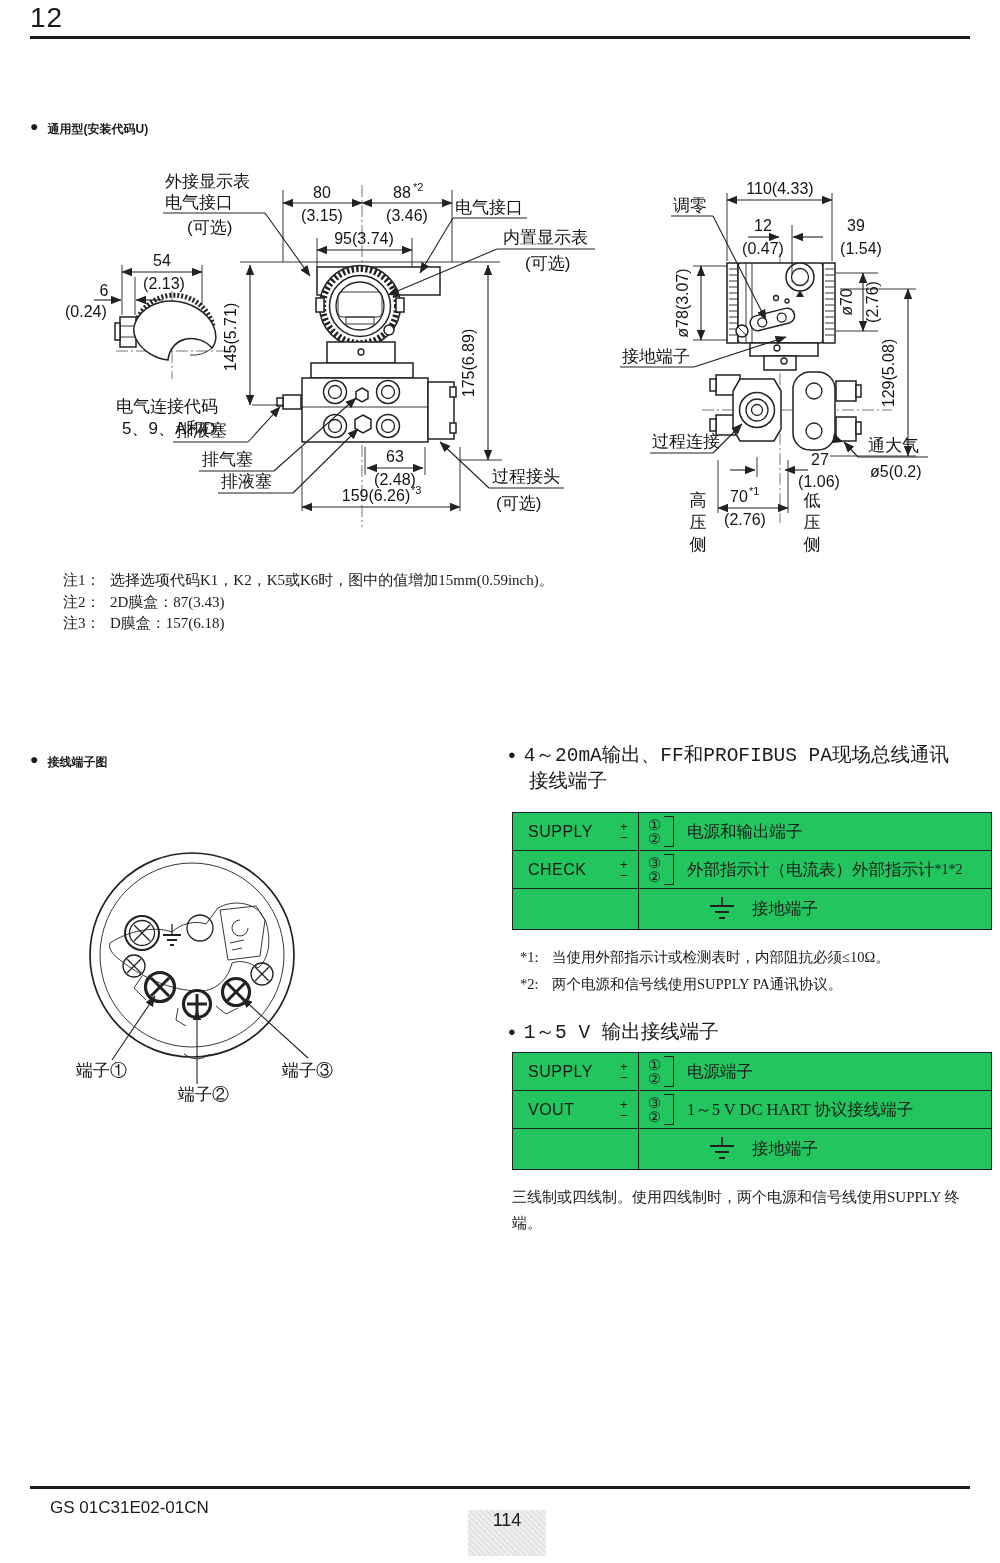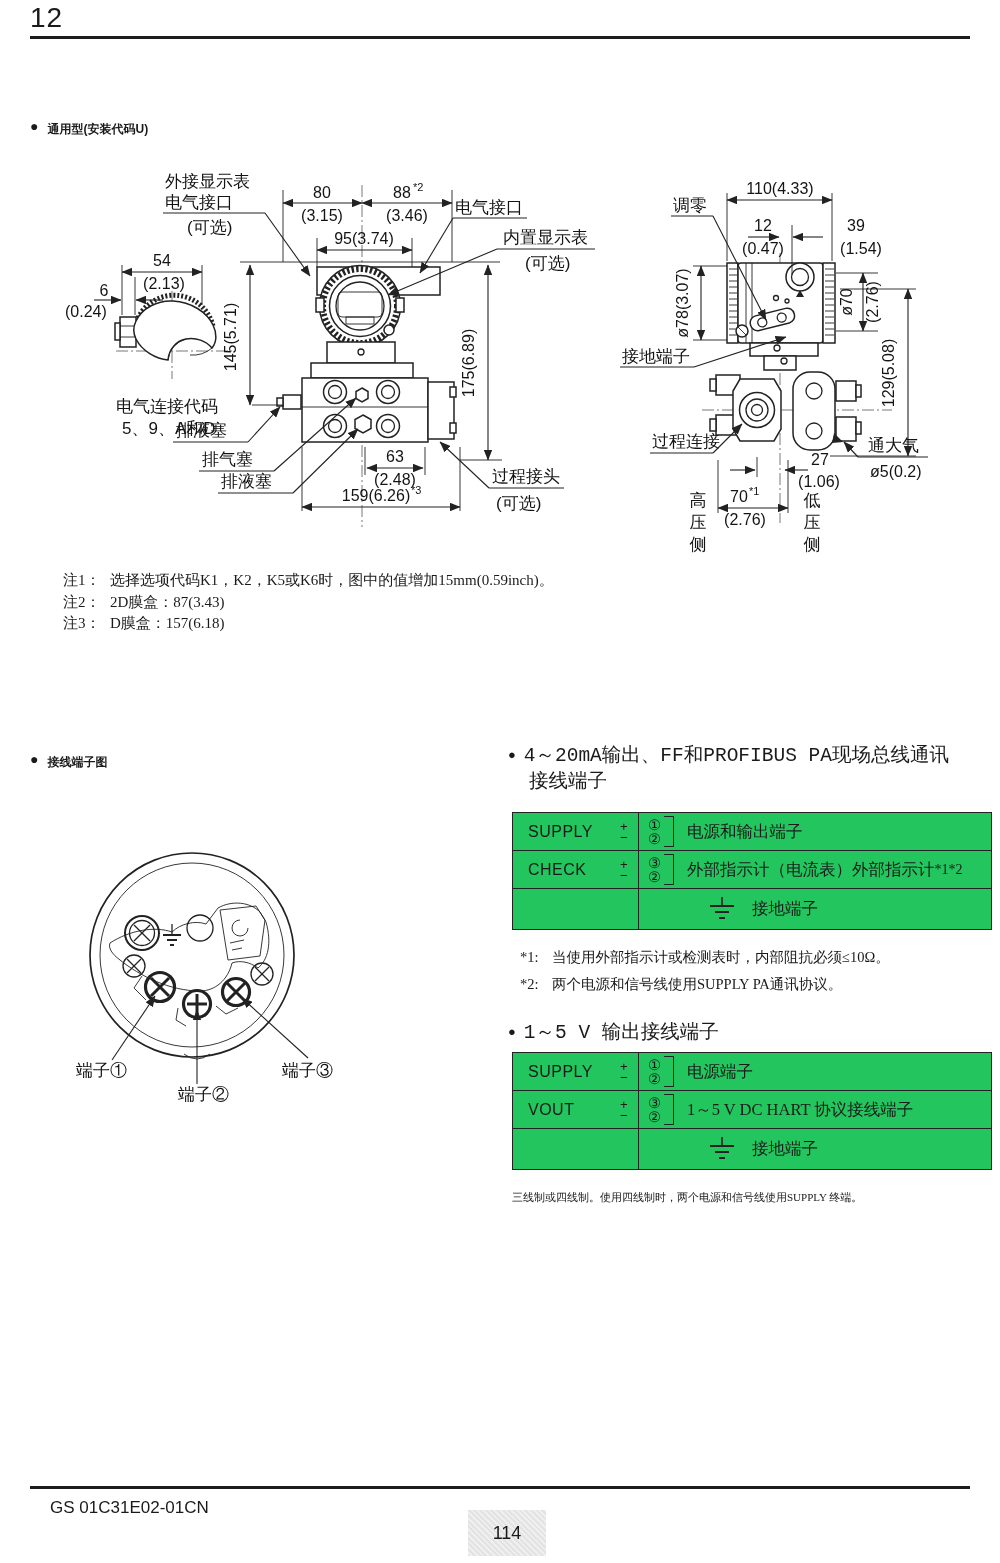--- a/index.html
+++ b/index.html
@@ -4,21 +4,21 @@
 <style>
   html,body{margin:0;padding:0;background:#fff;}
   body{width:1000px;height:1563px;position:relative;font-family:"Liberation Sans",sans-serif;color:#1a1a1a;}
   .abs{position:absolute;}
   
   .chapter{left:30px;top:2px;font-size:28px;letter-spacing:1px;}
   .rule{left:30px;width:940px;height:3px;background:#1c1c1c;}
   .toprule{top:36px;}
   .botrule{top:1486px;}
   .docnum{left:50px;top:1498px;font-size:17px;text-align:center;}
-  .pagenum{left:468px;top:1510px;width:78px;height:46px;display:flex;align-items:center;justify-content:center;
+  .pagenum{left:468px;top:1510px;width:78px;height:46px;display:flex;justify-content:center;
     font-size:18px;background:repeating-linear-gradient(45deg,#e3e3e3 0 2px,#efefef 2px 4px);}
   
   .h-sans{font-size:12px;font-weight:600;font-family:"Liberation Sans",sans-serif;}
   .h-sans::before{content:"●";font-size:14px;margin-right:9px;vertical-align:2px;}
   .h-serif{font-size:19.5px;font-family:Liberation Mono, monospace;line-height:26px;}
   .h-serif .bullet{font-size:13px;margin-right:8px;vertical-align:2px;}
   .h-serif .l2{padding-left:21px;}
   
   .notes{left:63px;top:570px;font-family:"Liberation Serif",serif;font-size:15px;line-height:21.5px;}
   .notes .row{display:flex;}
@@ -31,21 +31,21 @@
   .ttable .last{border-bottom:none;min-height:40px;}
   .pm{display:flex;flex-direction:column;font-size:13px;line-height:11px;text-align:center;font-family:"Liberation Sans",sans-serif;}
   .pins{display:flex;flex-direction:column;font-size:14.5px;line-height:14px;}
   .bracket{width:9px;height:29px;border:1.6px solid #222;border-left:none;margin:0 13px 0 3px;}
   .sup{font-size:14px;vertical-align:7px;}
   .gndwrap{display:flex;align-items:center;margin-left:60px;}
   .gndwrap .gtxt{margin-left:16px;}
   .fnotes{left:520px;top:944px;font-family:"Liberation Serif",serif;font-size:14.5px;line-height:27px;}
   .fnotes .row{display:flex;}
   .fnotes .lab{width:32px;flex:0 0 32px;}
-  .para{left:512px;top:1184px;width:468px;font-family:"Liberation Serif",serif;font-size:11px;line-height:26px;}
+  .para{left:512px;top:1184px;width:468px;font-family:"Liberation Serif",serif;font-size:15px;line-height:26px;}
   
   svg text{fill:#141414;font-family:"Liberation Sans",sans-serif;}
   .dt{font-size:16px;}
   .st{font-size:11px;}
   .lt{font-size:17px;}
   .s{stroke:#222;fill:none;stroke-width:1.3px;}
   .sw{stroke:#222;fill:#fff;stroke-width:1.5px;}
   .thin{stroke:#222;fill:none;stroke-width:.9px;}
   .dim{stroke:#222;fill:none;stroke-width:1.1px;}
   .u{stroke:#222;stroke-width:1.1px;}

